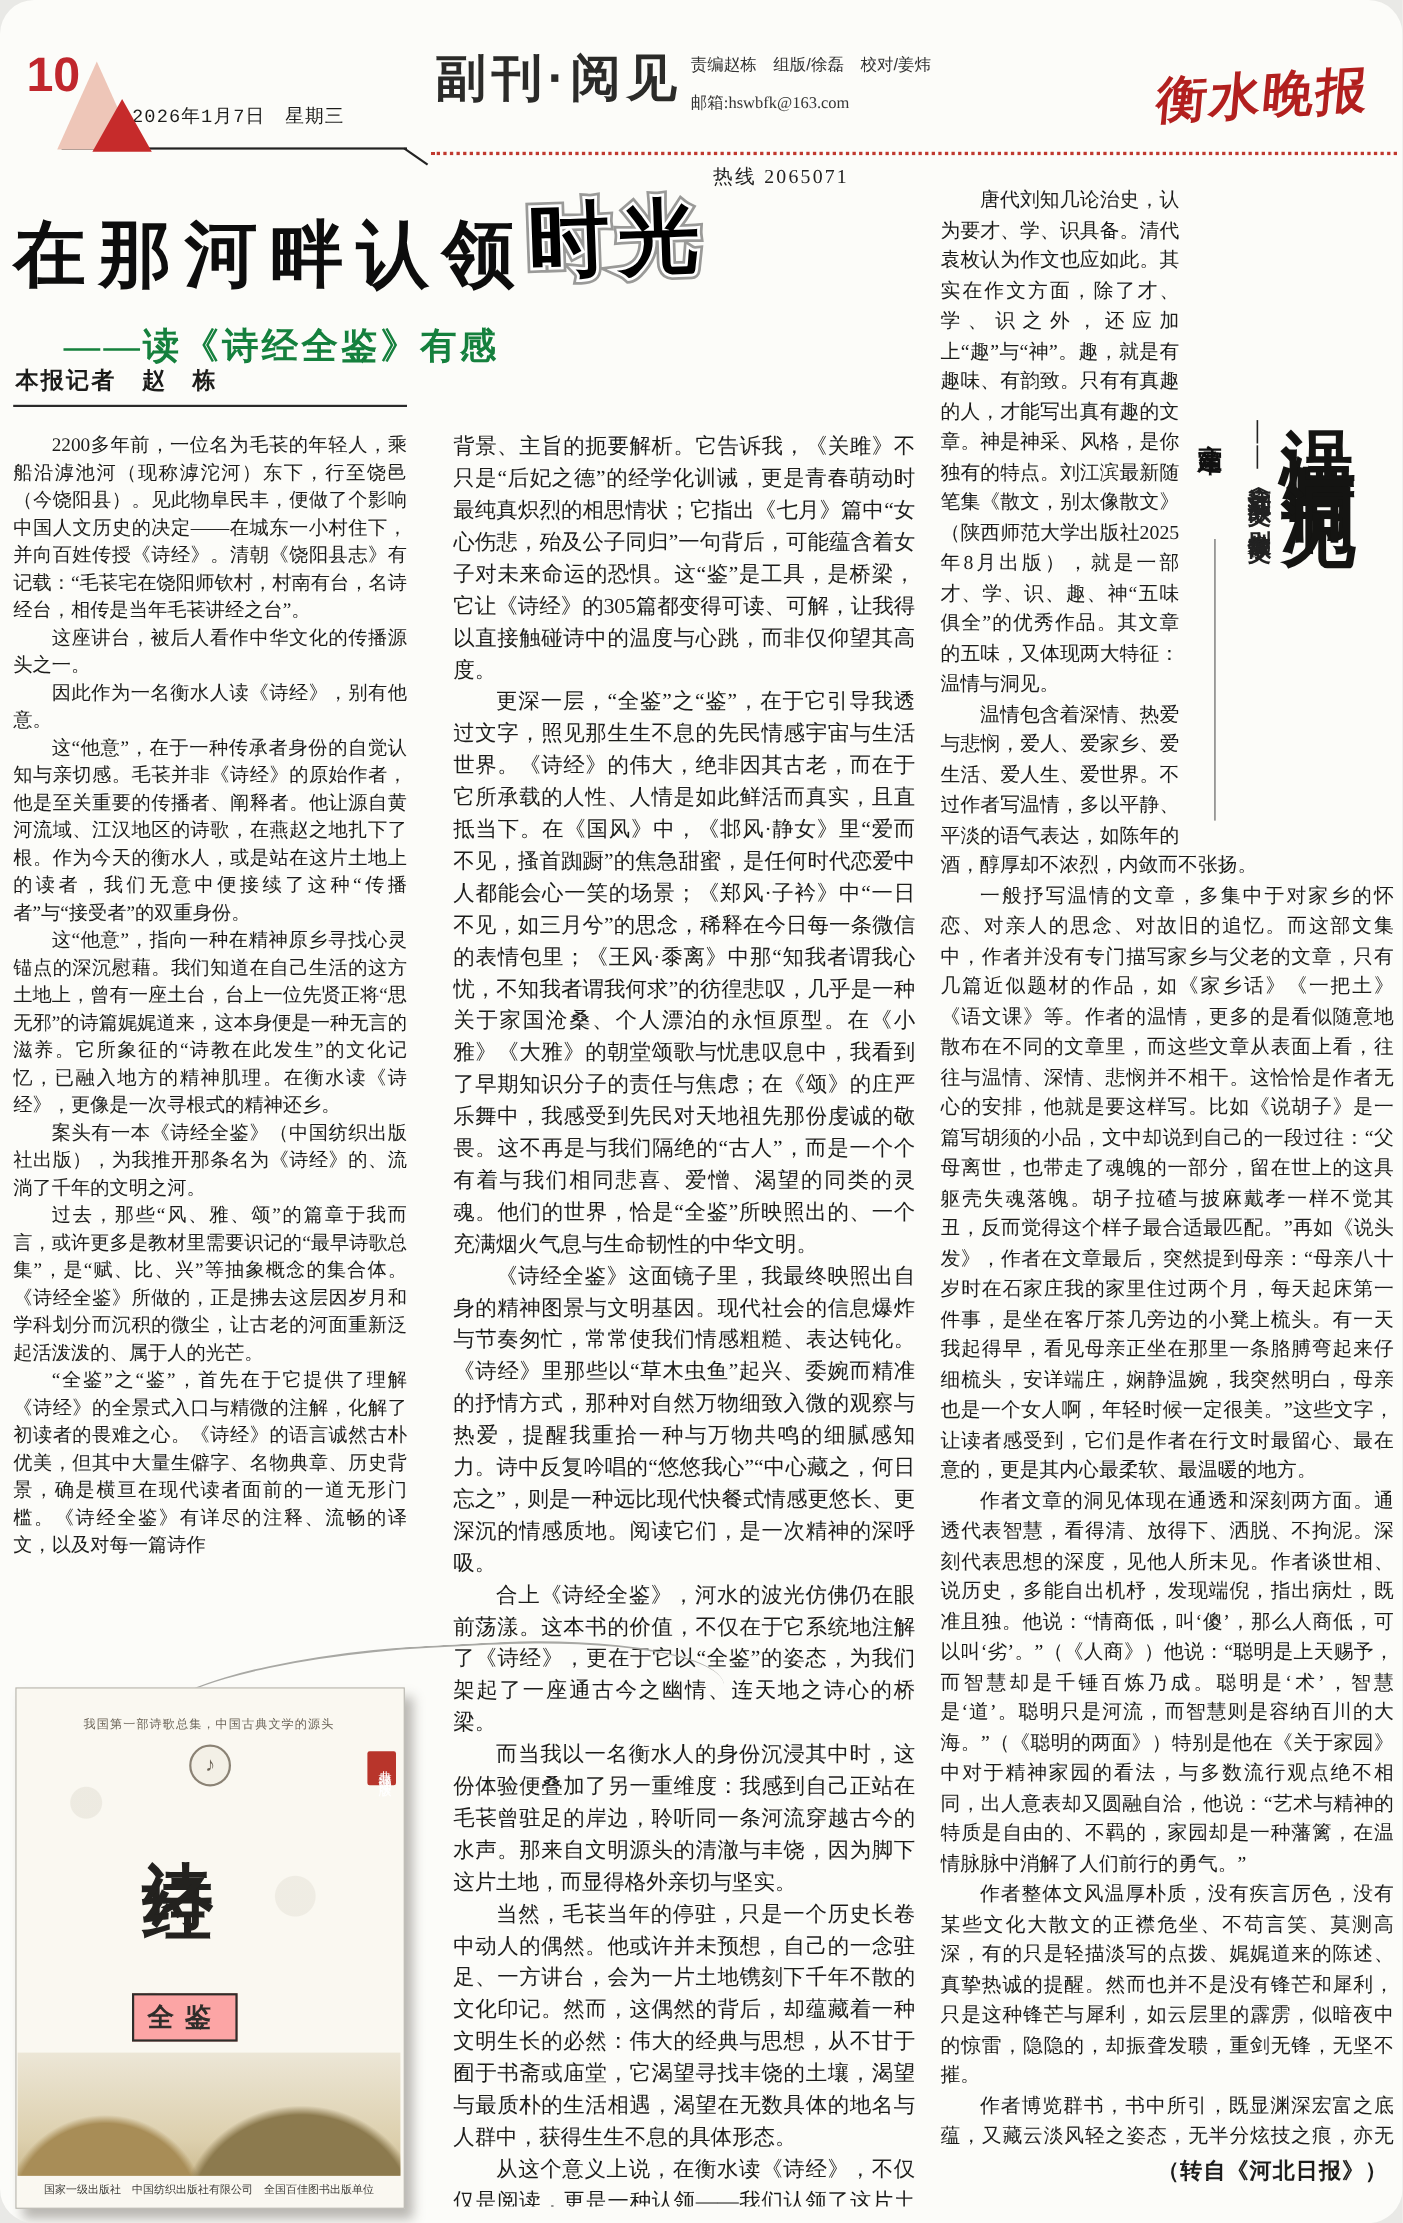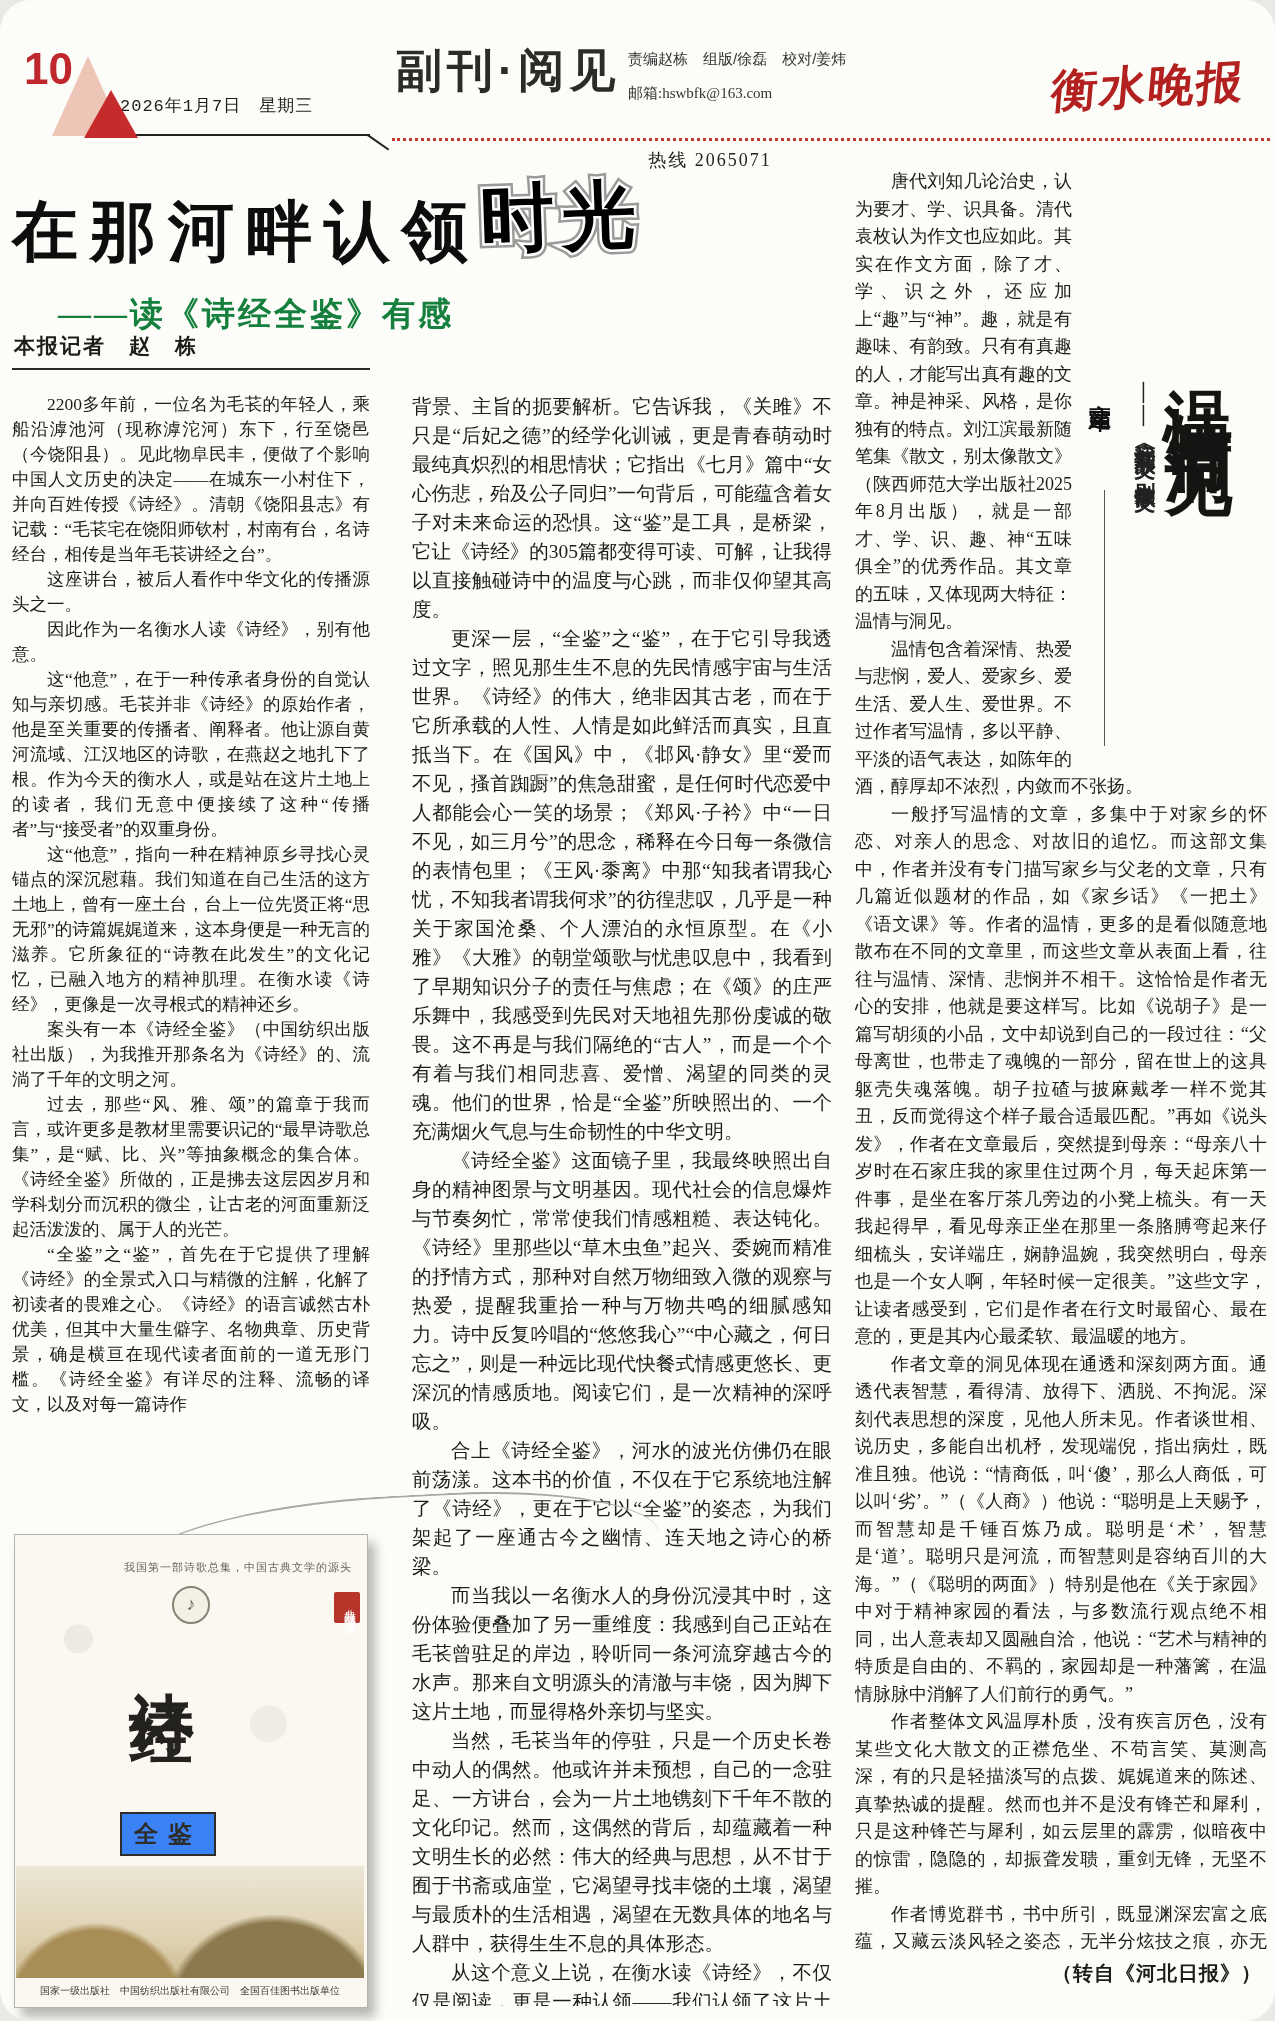--- a/index.html
+++ b/index.html
@@ -37,25 +37,25 @@
   .col{text-align:justify;overflow:hidden;}
   .col p{margin:0;text-indent:2em;}
   .col1{left:12px;top:392px;width:358px;height:1126px;font-size:17.5px;line-height:25px;}
   .col2{left:412px;top:392px;width:420px;height:1614px;font-size:19.5px;line-height:29px;}
   .col2 p:first-child{text-indent:0;}
 
   
   .cover-arc{left:128px;top:1496px;width:530px;height:70px;border-top:2px solid #a8a8a4;border-radius:50% 40% 0 0/90% 70% 0 0;transform:rotate(-3deg);}
   .cover{left:14px;top:1534px;width:352px;height:472px;background:#faf8f1;border:1px solid #b5b3ac;box-shadow:7px 9px 10px rgba(60,55,45,.35);
          background-image:radial-gradient(circle at 18% 22%,rgba(160,152,130,.14) 0 14px,transparent 15px),radial-gradient(circle at 72% 40%,rgba(160,152,130,.12) 0 18px,transparent 19px),radial-gradient(circle at 35% 62%,rgba(160,152,130,.12) 0 16px,transparent 17px);}
-  .cover-tagline{left:28px;top:1560px;width:324px;text-align:right;font-size:11px;letter-spacing:1px;color:#6b6458;}
+  .cover-tagline{left:28px;top:1560px;width:324px;text-align:center;font-size:11px;letter-spacing:1px;color:#6b6458;}
   .audio-badge{left:172px;top:1586px;width:34px;height:34px;border:2px solid #8a8274;border-radius:50%;text-align:center;line-height:32px;font-size:18px;color:#6b6356;background:#f3f0e6;}
   .cover-badge{left:334px;top:1592px;width:22px;padding:8px 2px;background:#b8352b;color:#fff;font-size:12px;writing-mode:vertical-rl;text-orientation:upright;letter-spacing:3px;text-align:center;border-radius:2px;}
   .cover-title{left:118px;top:1640px;writing-mode:vertical-rl;text-orientation:upright;font:900 64px "Liberation Serif","DejaVu Serif",serif;letter-spacing:14px;color:#23221f;}
-  .cover-sub{left:120px;top:1812px;border:2px solid #2e2d2a;padding:4px 12px;font:700 24px "Liberation Serif","DejaVu Serif",serif;letter-spacing:10px;color:#2e2d2a;background:#3b82f6;}
+  .cover-sub{left:120px;top:1812px;border:2px solid #2e2d2a;padding:4px 12px;font:700 24px "Liberation Serif","DejaVu Serif",serif;letter-spacing:10px;color:#2e2d2a;background:#fca5a5;}
   .cover-art{left:16px;top:1866px;width:348px;height:112px;
              background:linear-gradient(#ece6d6,#ddd0ae 70%,#cdbc92);overflow:hidden;}
   .cover-art::before{content:"";position:absolute;left:-30px;top:40px;width:220px;height:110px;background:radial-gradient(ellipse at 50% 100%,#a88d57 0 55%,transparent 60%);}
   .cover-art::after{content:"";position:absolute;right:-40px;top:30px;width:260px;height:120px;background:radial-gradient(ellipse at 50% 100%,#8c7a4e 0 55%,transparent 60%);}
   .cover-pubs{left:18px;top:1984px;width:344px;text-align:center;font-size:10px;color:#3c3b37;letter-spacing:0;white-space:nowrap;}
 
   
   .right-article{left:855px;top:168px;width:412px;height:1790px;overflow:hidden;}
   .ra-titleblock{float:right;width:195px;height:585px;position:relative;}
   .ra-title{position:absolute;right:22px;top:168px;writing-mode:vertical-rl;text-orientation:upright;font:900 68px "Liberation Serif","DejaVu Serif",serif;letter-spacing:16px;color:#141412;}

